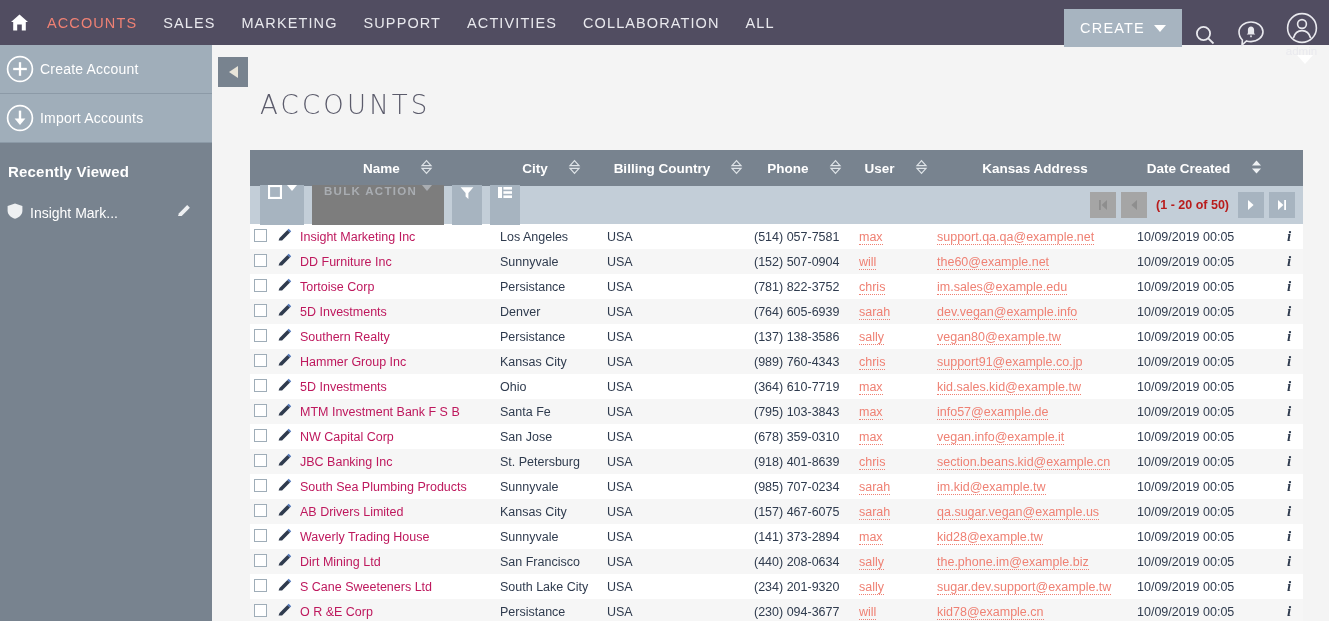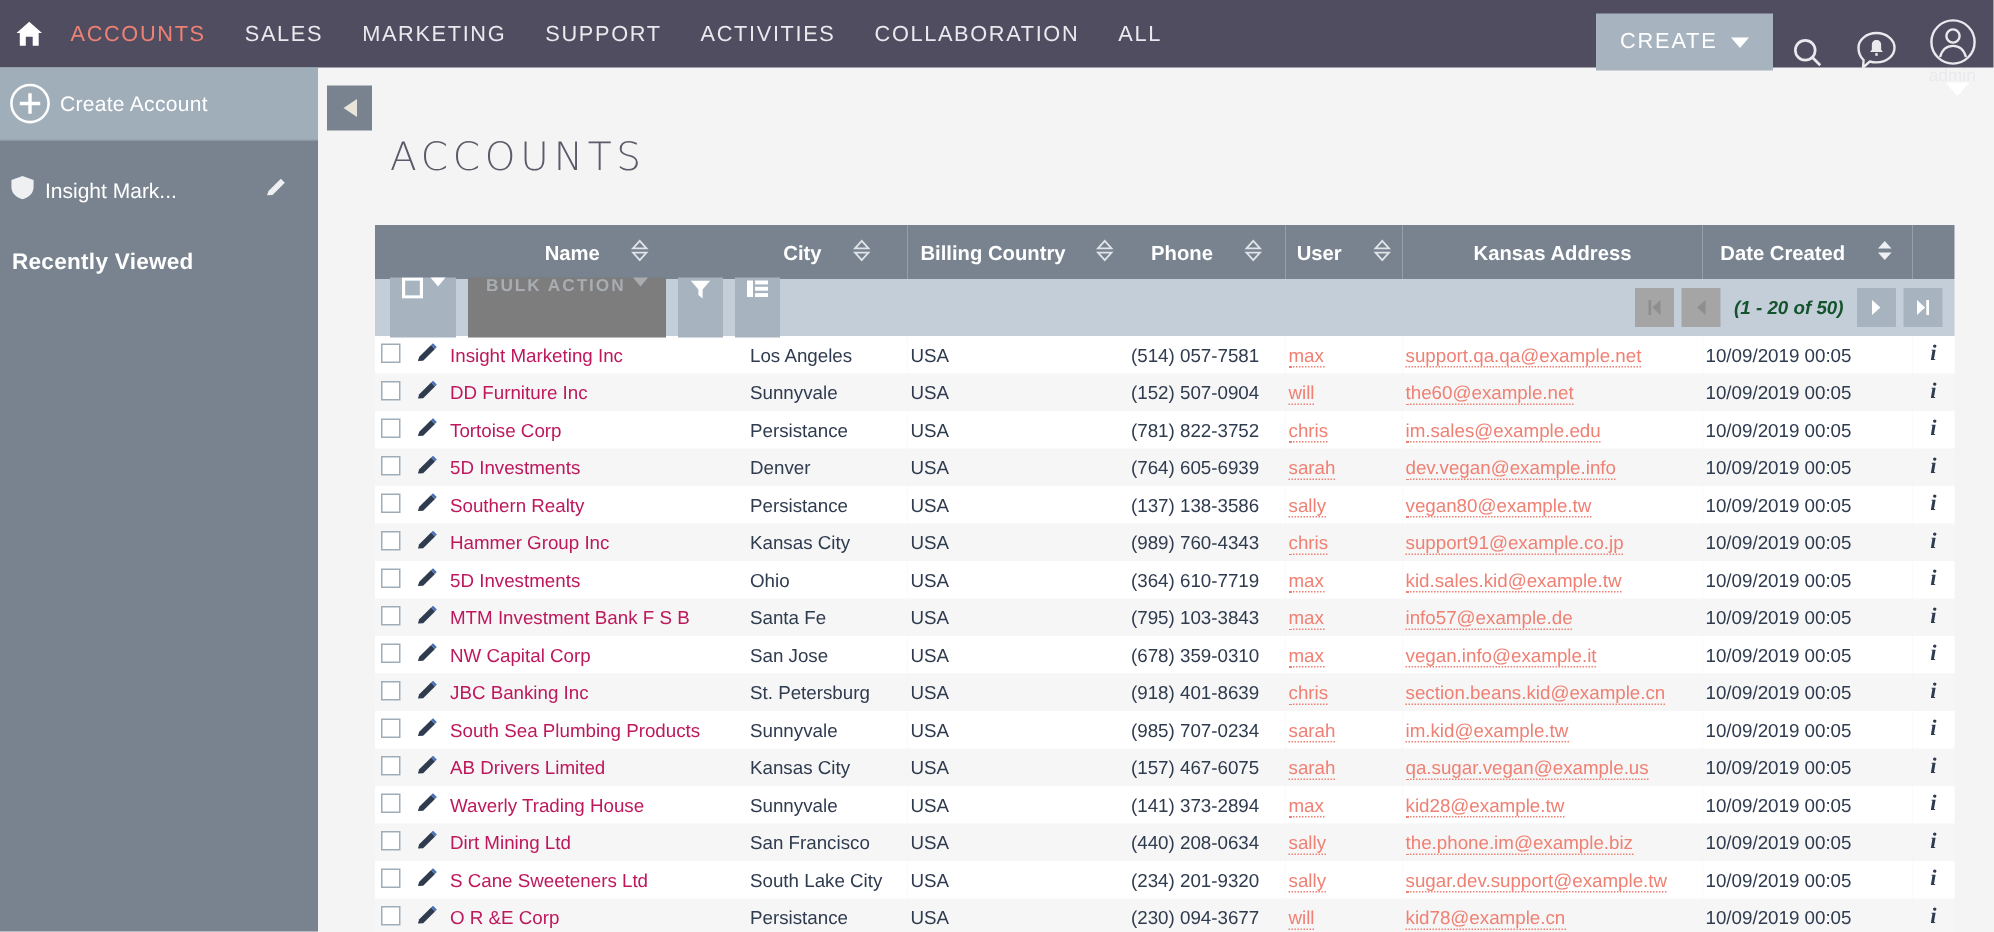--- a/index.html
+++ b/index.html
@@ -140,21 +140,21 @@
   #tb-filter { width: 30px; }
   #tb-columns { width: 30px; }
 
   #pager { position: absolute; right: 8px; display: flex; align-items: center; gap: 5px; }
   .pg-btn {
     width: 26px; height: 26px; background: #a7b4c0;
     display: flex; align-items: center; justify-content: center;
     cursor: pointer;
   }
   .pg-btn.disabled { background: #a5a5a5; cursor: default; }
-  #pg-count { color: #14532d; font-size: 12.5px; font-weight: bold; padding: 0 4px; font-style: italic; }
+  #pg-count { color: #b91c1c; font-size: 12.5px; font-weight: bold; padding: 0 4px; }
 
   tbody td {
     height: 25px; padding: 0; font-size: 12.5px;
     color: #2f3b4e; vertical-align: middle; white-space: nowrap;
     overflow: hidden;
   }
   tbody tr.odd td { background: #ffffff; }
   tbody tr.even td { background: #f6f6f6; }
   .c-link { color: #be185d; cursor: pointer; }
   .c-dotted {
@@ -225,36 +225,46 @@
   <div class="side-action">
     <span class="side-icon">
       <svg width="28" height="28" viewBox="0 0 28 28">
         <circle cx="14" cy="14" r="12.4" fill="none" stroke="#ffffff" stroke-width="1.7"></circle>
         <line x1="14" y1="7.2" x2="14" y2="20.8" stroke="#ffffff" stroke-width="2.3"></line>
         <line x1="7.2" y1="14" x2="20.8" y2="14" stroke="#ffffff" stroke-width="2.3"></line>
       </svg>
     </span>
     <span class="side-label">Create Account</span>
   </div>
+  <div class="side-action">
+    <span class="side-icon">
+      <svg width="28" height="28" viewBox="0 0 28 28">
+        <circle cx="14" cy="14" r="12.4" fill="none" stroke="#ffffff" stroke-width="1.7"></circle>
+        <line x1="14" y1="6.6" x2="14" y2="17" stroke="#ffffff" stroke-width="2.4"></line>
+        <path d="M8.6 14.4 L14 21 L19.4 14.4 Z" fill="#ffffff"></path>
+      </svg>
+    </span>
+    <span class="side-label">Import Accounts</span>
+  </div>
+
+  <div id="recently-viewed-title">Recently Viewed</div>
 
   <div id="recent-item">
     <span>
       <svg width="18" height="18" viewBox="0 0 18 18">
         <path d="M9 1.4 L16.4 4 L16.4 8.6 C16.4 12.8 13.2 15.6 9 16.8 C4.8 15.6 1.6 12.8 1.6 8.6 L1.6 4 Z" fill="#eef0f2"></path>
       </svg>
     </span>
     <span id="recent-name">Insight Mark...</span>
     <span id="recent-edit">
       <svg width="16" height="16" viewBox="0 0 16 16">
         <path d="M2 13.1 L3 10.3 L11.2 2.1 L13.9 4.8 L5.7 13 Z" fill="#eef0f2"></path>
       </svg>
     </span>
   </div>
-
-  <div id="recently-viewed-title">Recently Viewed</div>
 </div>
 
 <div id="sidebar-collapse">
   <span class="tri-left"></span>
 </div>
 
 <div id="main">
   <div id="page-title">ACCOUNTS</div>
 
   <div id="table-wrap">

